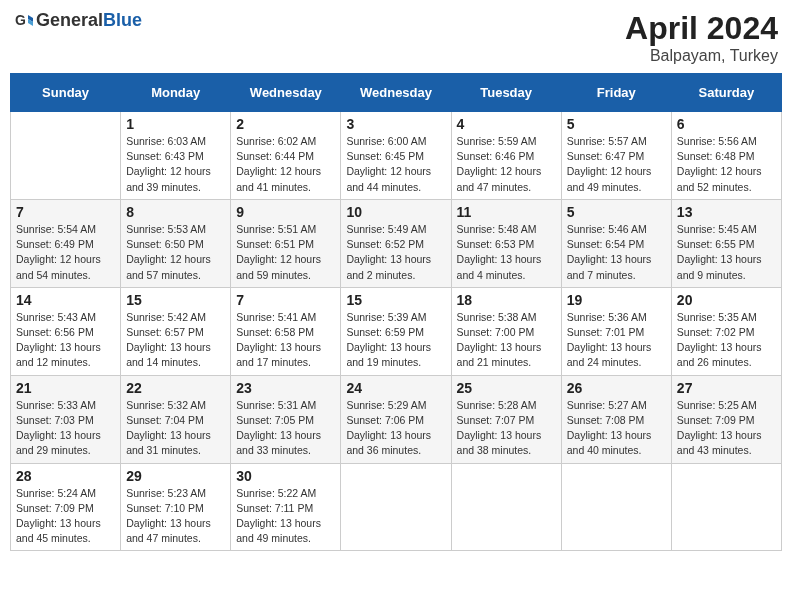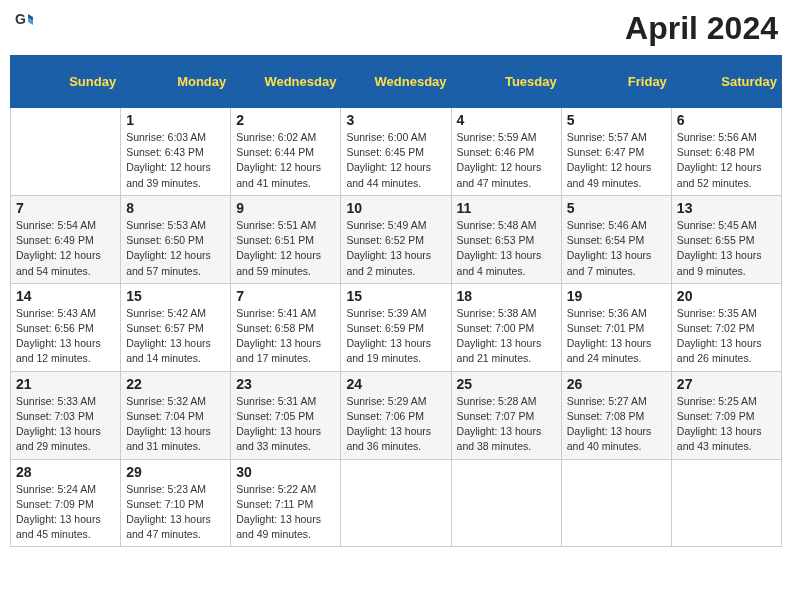--- a/index.html
+++ b/index.html
@@ -40,23 +40,23 @@
       color: #444;
       font-weight: normal;
     }
     table {
       width: 100%;
       border-collapse: collapse;
       font-size: 11px;
     }
     thead tr th {
       background-color: #1a5fa8;
-      color: #fde047;
-      padding: 18px 4px;
-      text-align: right;
+      color: #ffffff;
+      padding: 11px 4px;
+      text-align: center;
       font-size: 13px;
       font-weight: bold;
       border: 1px solid #1a5fa8;
     }
     tbody tr td {
       border: 1px solid #ccc;
       vertical-align: top;
       padding: 4px 5px;
       min-height: 80px;
     }
@@ -85,23 +85,27 @@
 </head>
 <body>
 
 <div class="header">
   <div class="logo">
     <svg class="logo-icon" viewBox="0 0 40 40" xmlns="http://www.w3.org/2000/svg">
       <text x="2" y="28" font-size="28" font-weight="bold" fill="#333">G</text>
       <polygon points="28,8 38,14 38,22 28,16" fill="#1a5fa8"></polygon>
       <polygon points="28,16 38,22 38,30 28,24" fill="#4a9fd4"></polygon>
     </svg>
+    <span>
+      <span style="font-size:18px;font-weight:bold;color:#333;">General</span><span style="font-size:18px;font-weight:bold;color:#1a5fa8;">Blue</span>
+    </span>
   </div>
   <div class="title-block">
     <h1>April 2024</h1>
+    <h2>Balpayam, Turkey</h2>
   </div>
 </div>
 
 <table>
   <thead>
     <tr>
 
     <th>Sunday</th>
         <th>Monday</th>
         <th>Wednesday</th>

